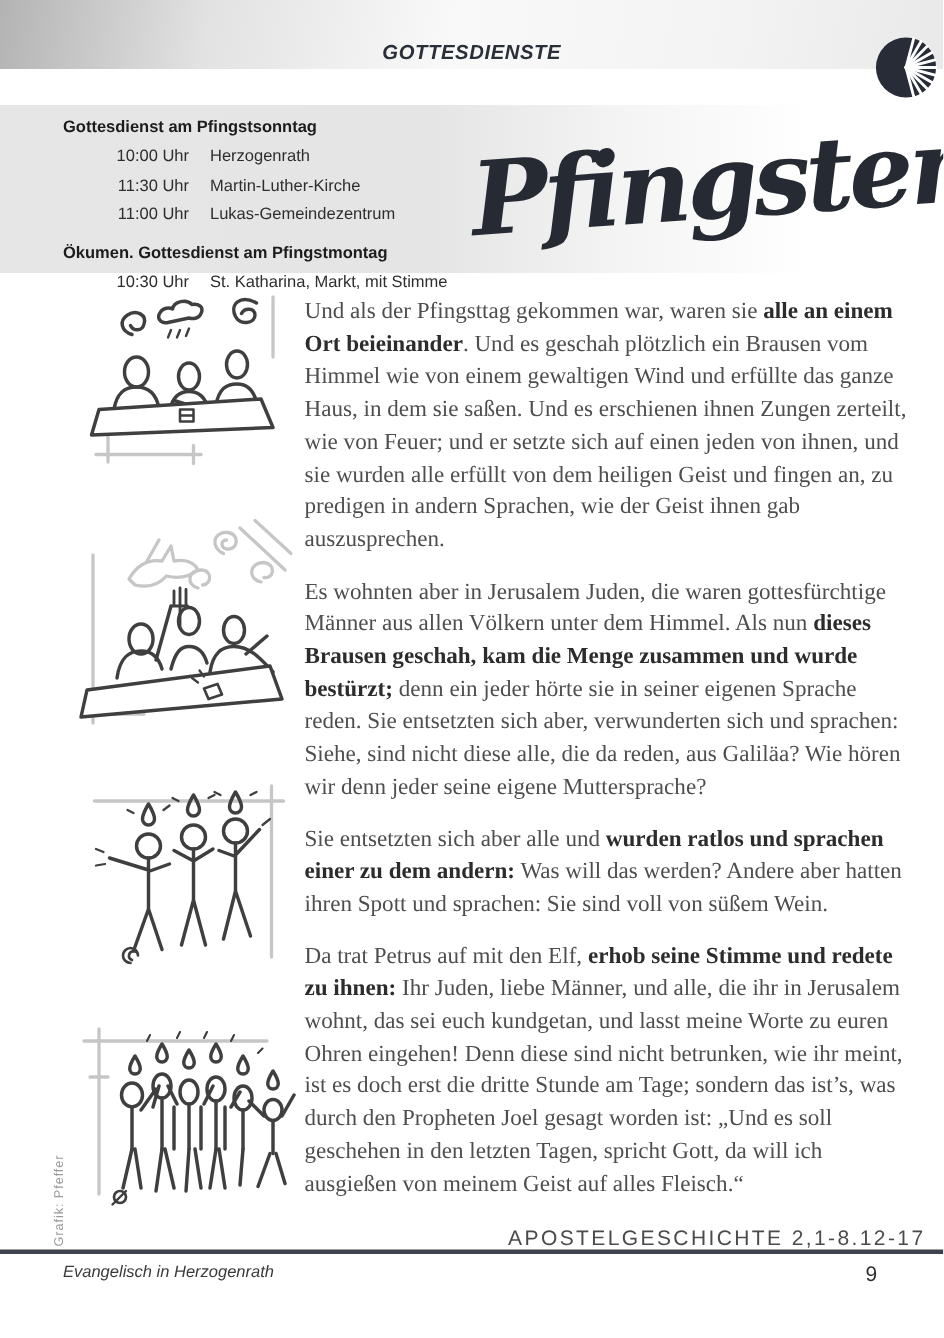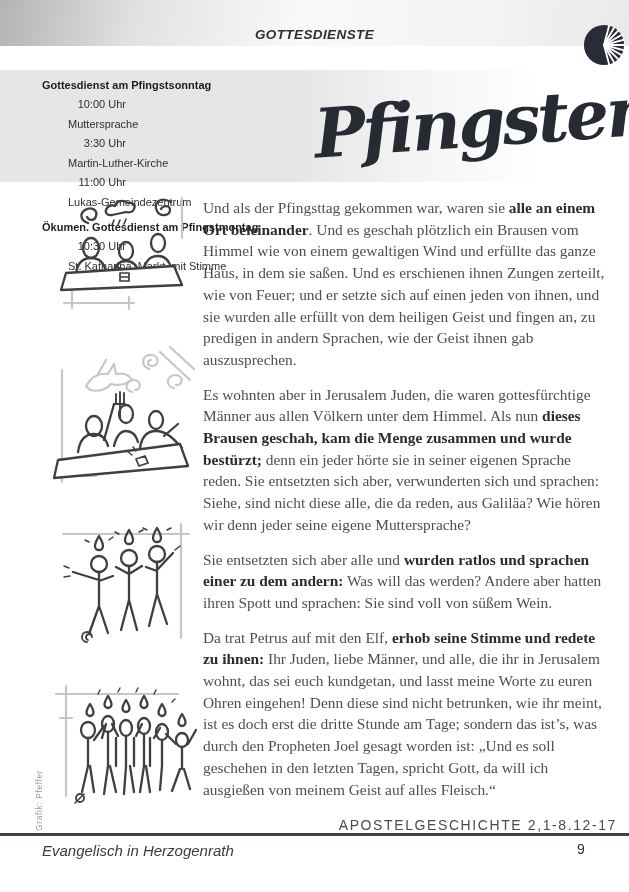--- a/index.html
+++ b/index.html
@@ -12,21 +12,21 @@
   .header-title{position:absolute;left:0;top:27px;width:629px;text-align:center;
     font-size:13.5px;font-weight:bold;font-style:italic;letter-spacing:.4px;color:#2a2f3a;}
   .logo{position:absolute;left:583px;top:24px;width:42px;height:42px;}
 
   
   .schedule-box{position:absolute;left:0;top:70px;width:629px;height:112px;
     background:linear-gradient(to right,#e6e6e6 0%,#e5e5e5 46%,#f4f4f4 66%,#ffffff 86%);}
   .schedule{position:absolute;left:42px;top:75px;font-size:11px;color:#2e2e2e;}
   .sched-heading{font-weight:bold;color:#1c1c1c;line-height:20px;}
   .sched-heading.second{margin-top:5px;}
-  .sched-row{display:flex;line-height:19.5px;padding-left:12px;flex-direction:column;}
+  .sched-row{display:flex;line-height:19.5px;padding-left:12px;}
   .sched-time{width:72px;text-align:right;}
   .sched-place{margin-left:14px;}
 
   
   .script-title{position:absolute;left:314px;top:82px;white-space:nowrap;
     font-family:"DejaVu Serif",serif;font-style:italic;font-weight:bold;
     font-size:68px;letter-spacing:-3px;color:#262a33;transform:rotate(-4deg);}
 
   
   .article{position:absolute;left:203px;top:197px;width:409px;
@@ -39,21 +39,21 @@
   
   .illus{position:absolute;}
   .ink{stroke:#3f3f3f;stroke-width:2.3;fill:none;stroke-linecap:round;stroke-linejoin:round;}
   .lite{stroke:#c6c6c6;stroke-width:2.2;fill:none;stroke-linecap:round;stroke-linejoin:round;}
 
   .credit{position:absolute;left:34px;top:831px;transform-origin:0 0;transform:rotate(-90deg);
     font-size:8.5px;color:#9a9a9a;letter-spacing:.6px;white-space:nowrap;}
 
   
   .footer-rule{position:absolute;left:0;top:833px;width:629px;height:3px;background:#3d424c;}
-  .footer-left{position:absolute;left:42px;top:842px;font-size:15px;font-style:italic;color:#3b3b3b;}
+  .footer-left{position:absolute;left:42px;top:842px;font-size:11px;font-style:italic;color:#3b3b3b;}
   .footer-page{position:absolute;left:577px;top:841px;font-size:14px;color:#2e2e2e;}
 </style>
 </head>
 <body>
 
 <div class="page">
 
   <div class="header-band"></div>
   <div class="header-title">GOTTESDIENSTE</div>
   <svg class="logo" viewBox="0 0 44 44">
@@ -71,24 +71,24 @@
       <path d="M22 22 L32.5 40.2"></path>
         <path d="M22 22 L27.4 42.3"></path>
     </g>
   </svg>
 
   <div class="schedule-box"></div>
   <div class="schedule">
     <div class="sched-heading">Gottesdienst am Pfingstsonntag</div>
     <div class="sched-row">
       <span class="sched-time">10:00 Uhr</span>
-      <span class="sched-place">Muttersprache</span>
-    </div>
-    <div class="sched-row">
-      <span class="sched-time">3:30 Uhr</span>
+      <span class="sched-place">Herzogenrath</span>
+    </div>
+    <div class="sched-row">
+      <span class="sched-time">11:30 Uhr</span>
       <span class="sched-place">Martin-Luther-Kirche</span>
     </div>
     <div class="sched-row">
       <span class="sched-time">11:00 Uhr</span>
       <span class="sched-place">Lukas-Gemeindezentrum</span>
     </div>
     <div class="sched-heading second">Ökumen. Gottesdienst am Pfingstmontag</div>
     <div class="sched-row">
       <span class="sched-time">10:30 Uhr</span>
       <span class="sched-place">St. Katharina, Markt, mit Stimme</span>

